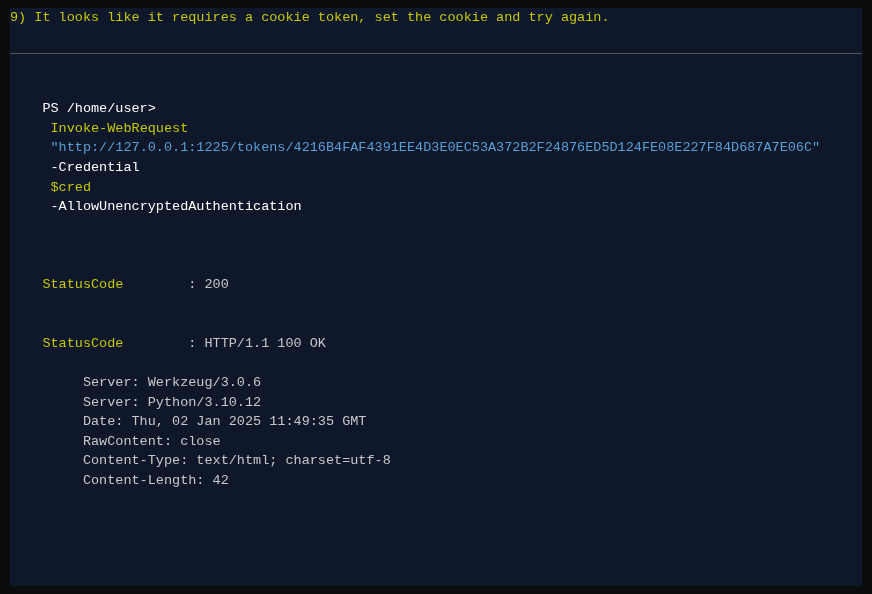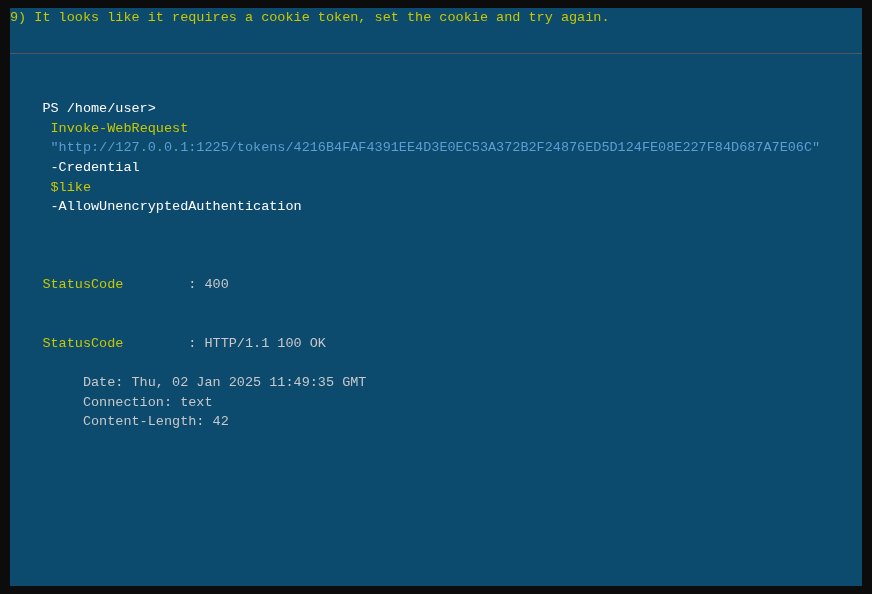--- a/index.html
+++ b/index.html
@@ -16,21 +16,21 @@
       line-height: 1.45;
       width: 872px;
       height: 594px;
       overflow: hidden;
       padding: 8px 10px;
     }
 
     .terminal {
       width: 100%;
       height: 100%;
-      background-color: #0c4a6e;
+      background-color: #0f172a;
       font-family: Liberation Mono, monospace;
     }
 
     .line {
       white-space: pre;
       display: block;
     }
 
     .yellow {
       color: #c8c800;
@@ -69,33 +69,36 @@
 
   <hr class="divider">
 
   <div class="line">&nbsp;</div>
 
   <div class="line">
     <span class="white">PS /home/user&gt;</span>
     <span class="yellow"> </span><span class="yellow">Invoke-WebRequest</span>
     <span class="blue-link"> </span><span class="blue-link">"http://127.0.0.1:1225/tokens/4216B4FAF4391EE4D3E0EC53A372B2F24876ED5D124FE08E227F84D687A7E06C"</span>
     <span class="white"> </span><span class="white">-Credential</span>
-    <span class="yellow"> </span><span class="yellow">$like</span>
+    <span class="yellow"> </span><span class="yellow">$cred</span>
     <span class="white"> </span><span class="white">-AllowUnencryptedAuthentication</span>
   </div>
 
   <div class="line">&nbsp;</div>
 
   <div class="line">
-    <span class="field-label">StatusCode        </span><span class="field-value">: 400</span>
+    <span class="field-label">StatusCode        </span><span class="field-value">: 200</span>
   </div>
 
 
 
   <div class="line">
     <span class="field-label">StatusCode        </span><span class="field-value">: HTTP/1.1 100 OK</span>
   </div>
 
+  <div class="line field-value">         Server: Werkzeug/3.0.6</div>
+  <div class="line field-value">         Server: Python/3.10.12</div>
   <div class="line field-value">         Date: Thu, 02 Jan 2025 11:49:35 GMT</div>
-  <div class="line field-value">         Connection: text</div>
+  <div class="line field-value">         RawContent: close</div>
+  <div class="line field-value">         Content-Type: text/html; charset=utf-8</div>
   <div class="line field-value">         Content-Length: 42</div>
 
 </div>
 
 </body></html>

